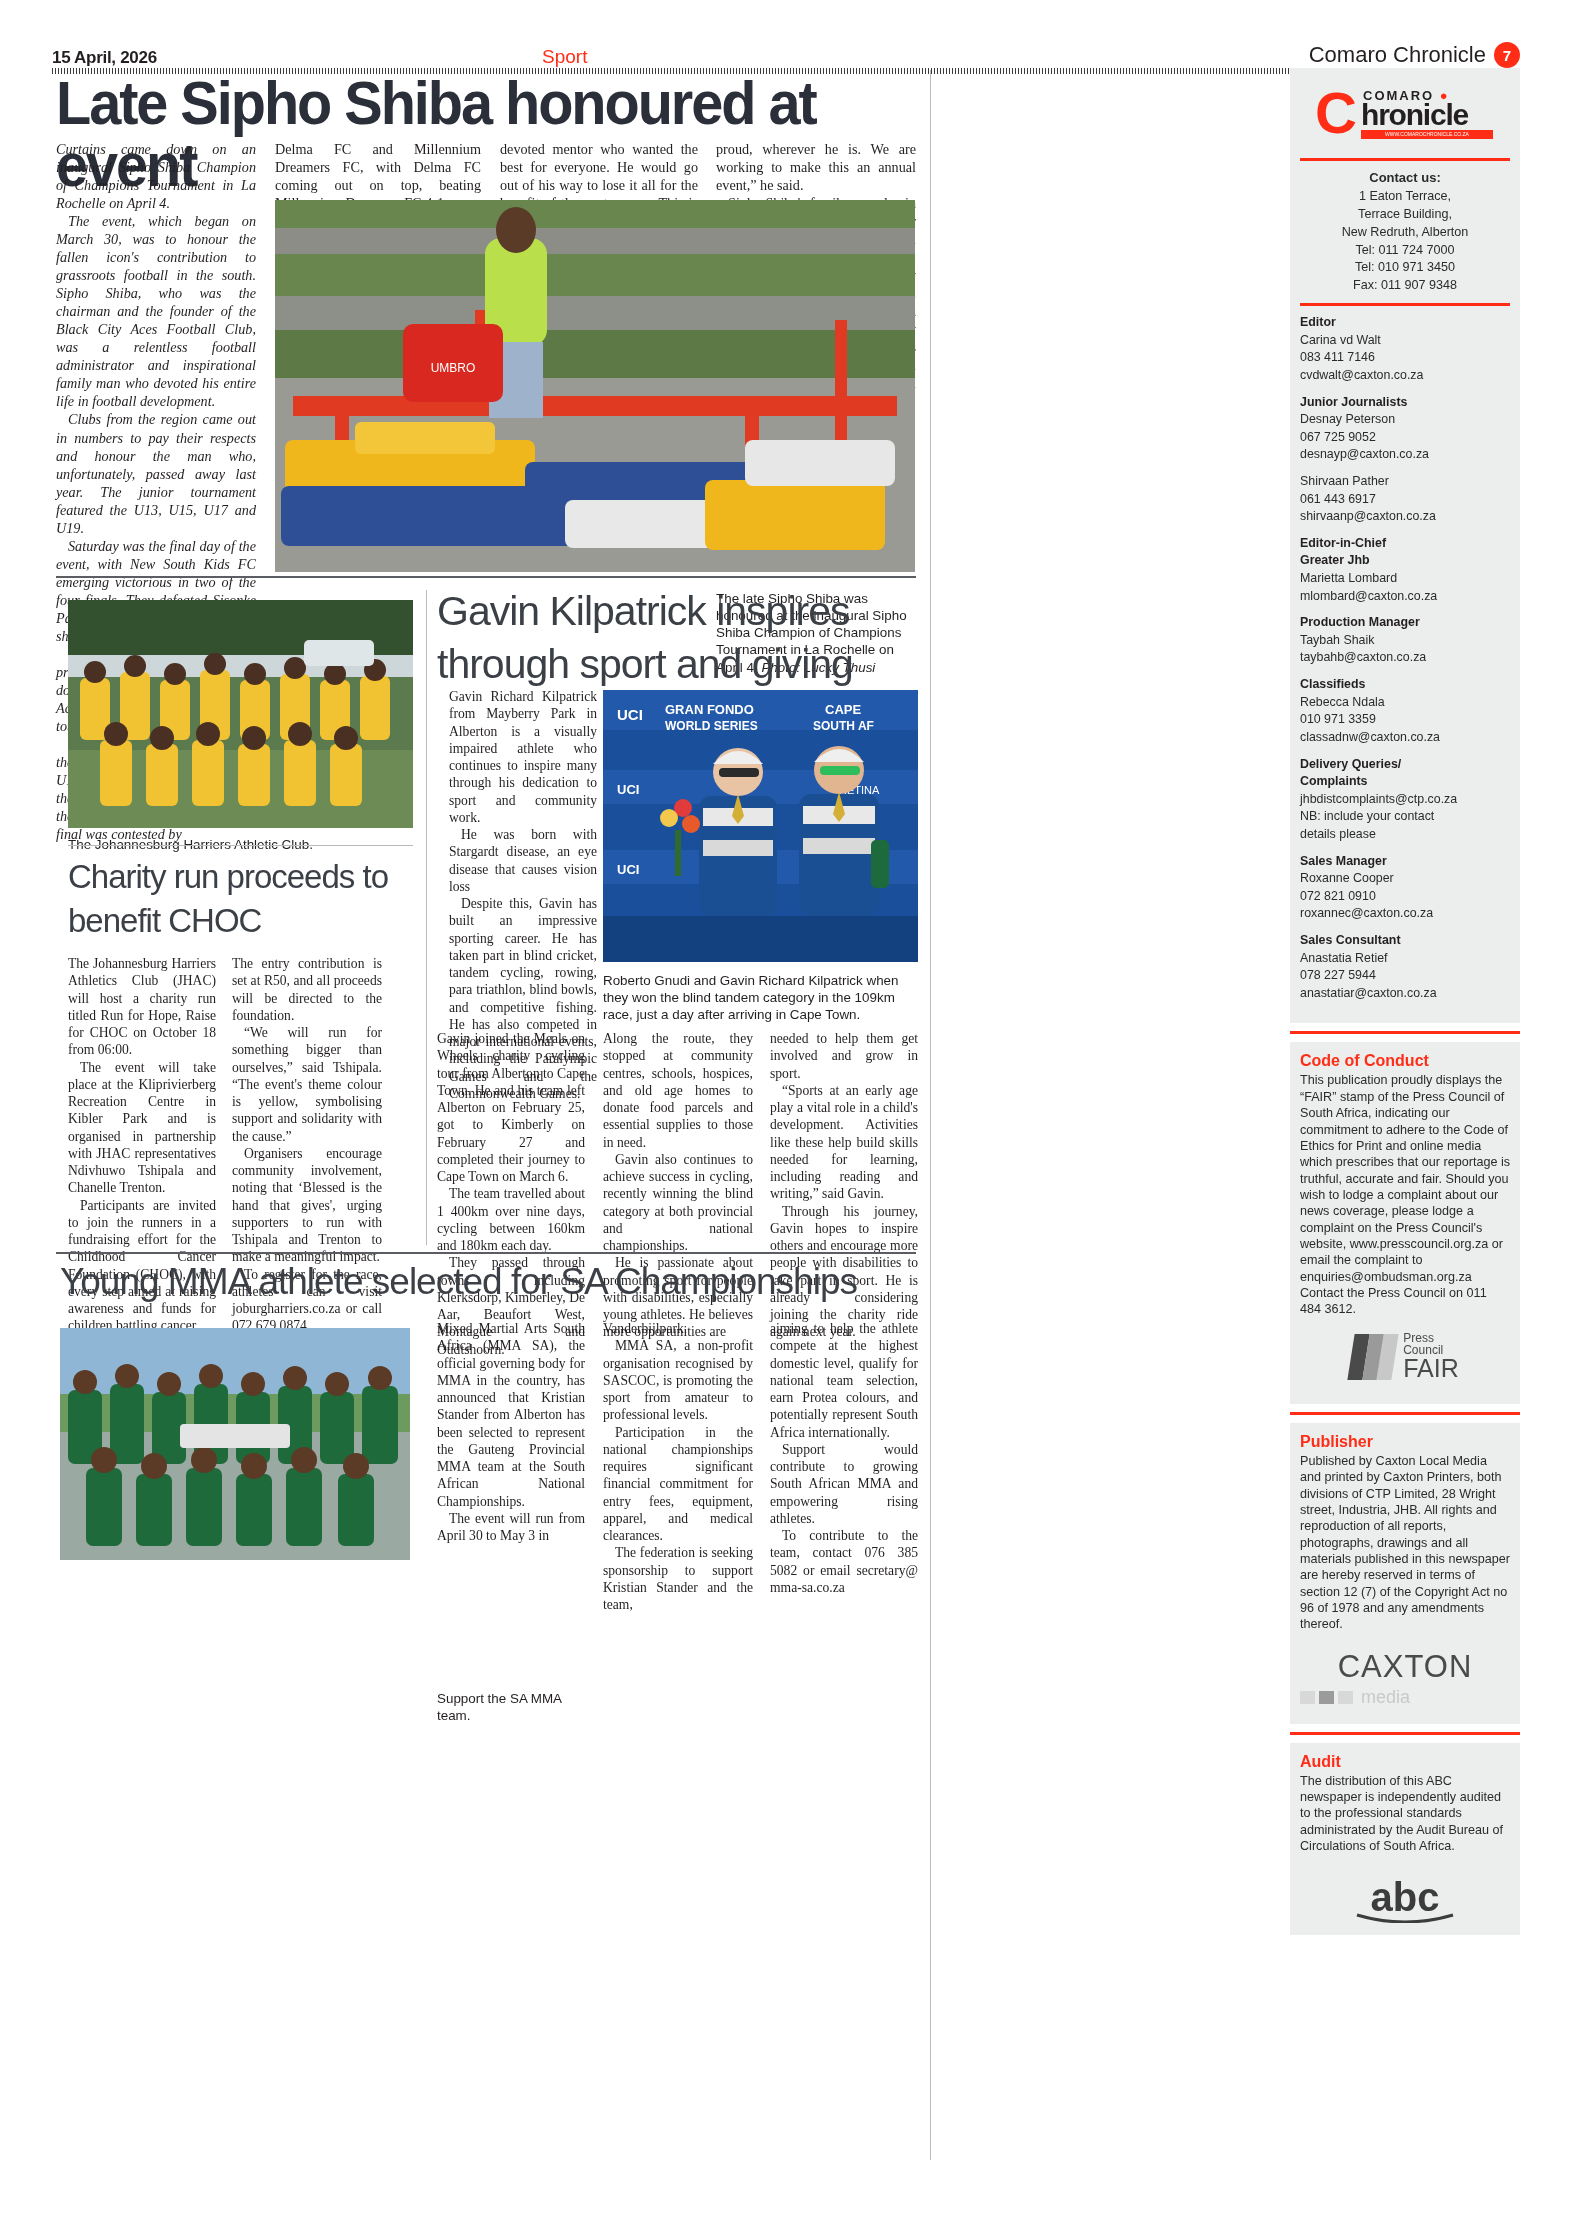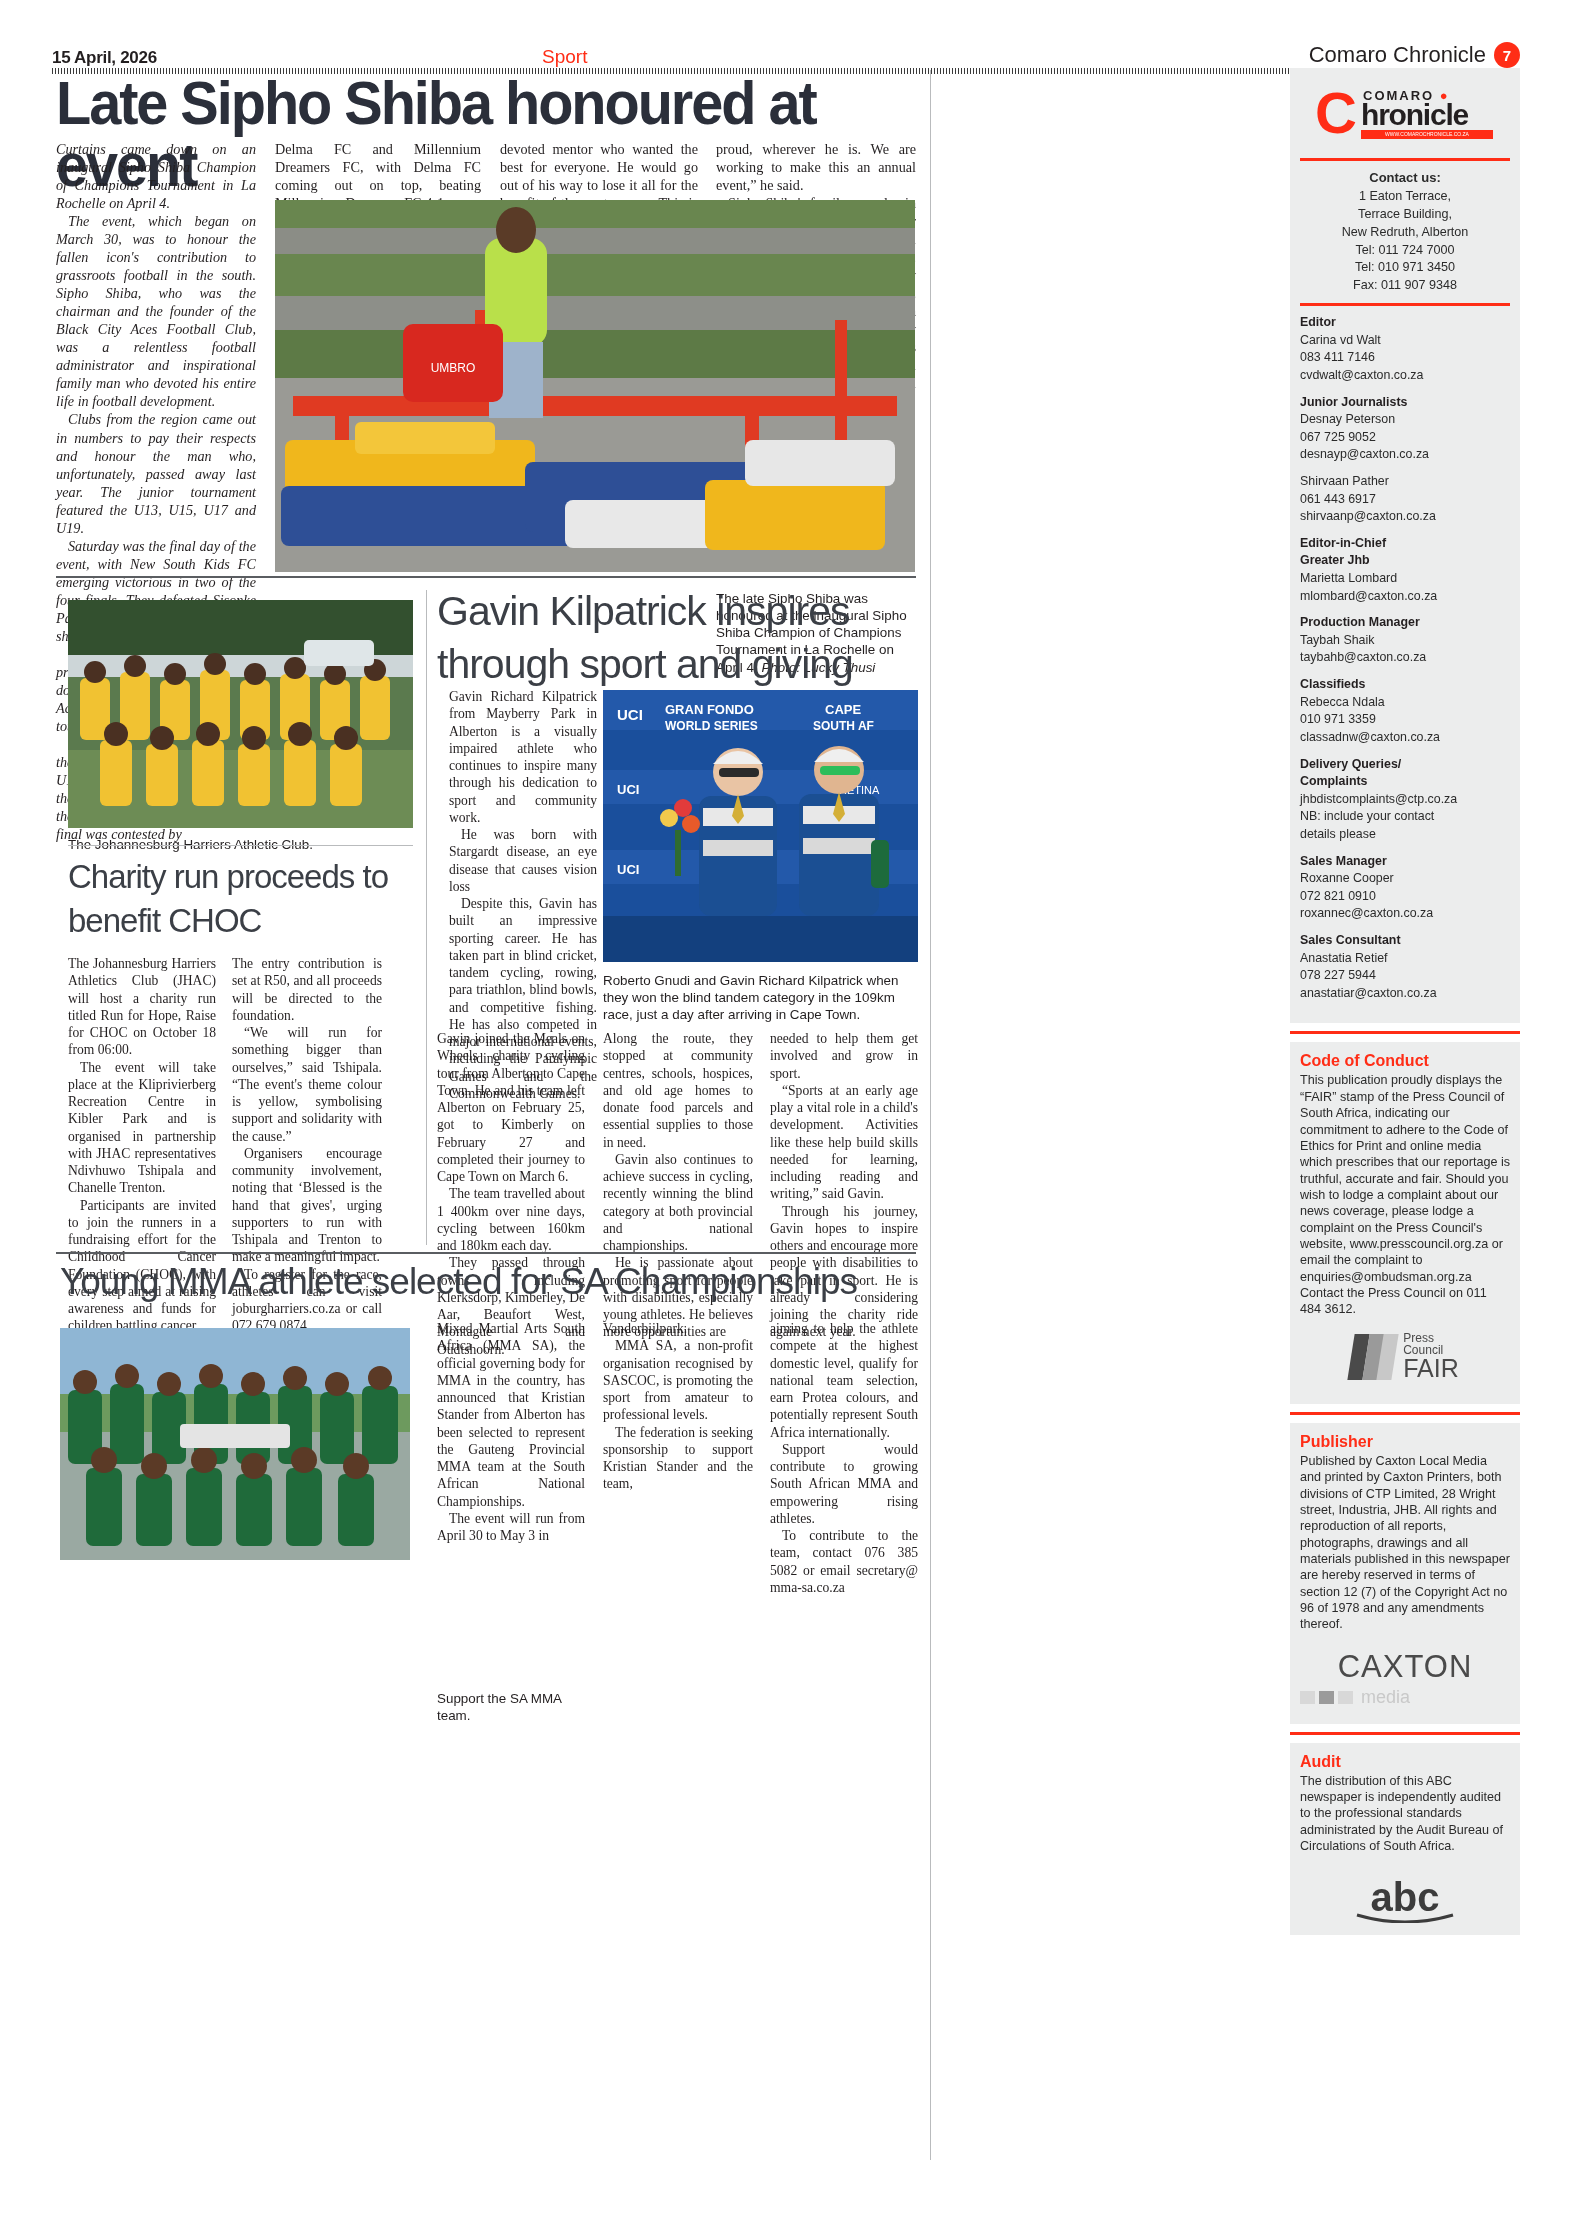--- a/index.html
+++ b/index.html
@@ -390,20 +390,21 @@
   </div>
   <div class="caption" style="left:437px;top:1690px;width:150px;">Support the SA MMA  team.</div>
 
   <div class="col" id="s3c1">
       <p class="first">Mixed Martial Arts South Africa (MMA SA), the official governing body for MMA in the country, has announced that Kristian Stander from Alberton has been selected to represent the Gauteng Provincial MMA team at the South African National Championships.</p>
       <p>The event will run from April 30 to May 3 in</p>
     </div>
   <div class="col" id="s3c2">
       <p class="first">Vanderbijlpark.</p>
       <p>MMA SA, a non-profit organisation recognised by SASCOC, is promoting the sport from amateur to professional levels.</p>
+      <p>Participation in the national championships requires significant financial commitment for entry fees, equipment, apparel, and medical clearances.</p>
       <p>The federation is seeking sponsorship to support Kristian Stander and the team,</p>
     </div>
   <div class="col" id="s3c3">
       <p class="first">aiming to help the athlete compete at the highest domestic level, qualify for national team selection, earn Protea colours, and potentially represent South Africa internationally.</p>
       <p>Support would contribute to growing South African MMA and empowering rising athletes.</p>
       <p>To contribute to the team, contact 076 385 5082 or email secretary@ mma-sa.co.za</p>
     </div>
 
   <div class="thickline" style="left:56px;top:576px;width:860px;"></div>
   <div class="thickline" style="left:56px;top:1252px;width:860px;"></div>

